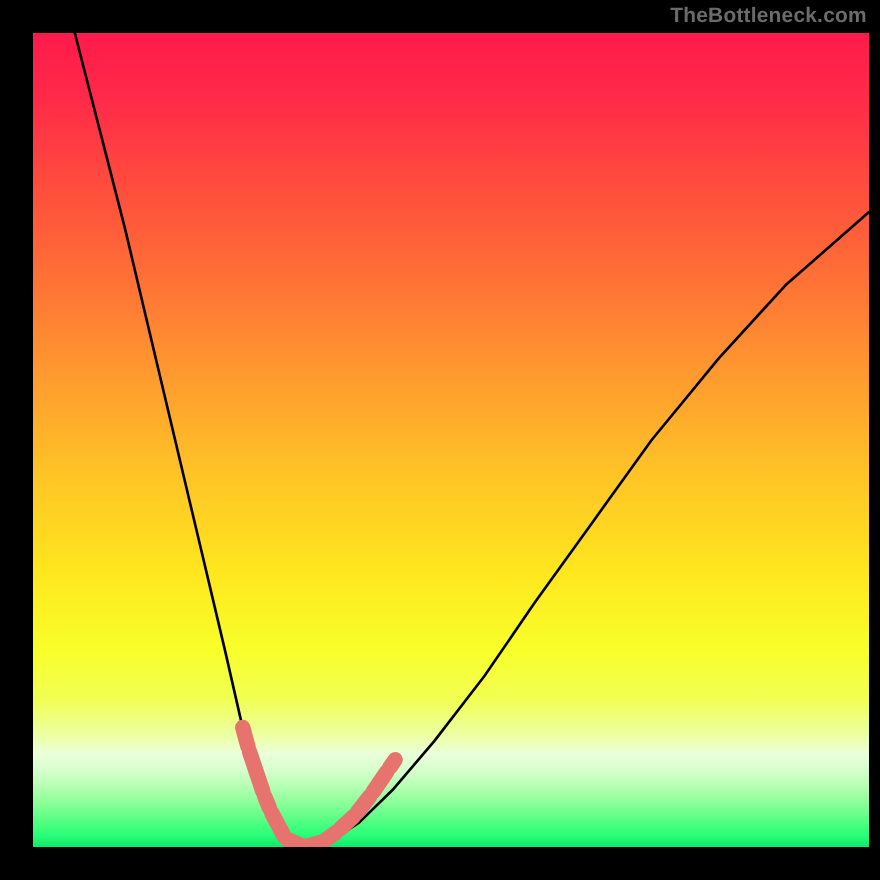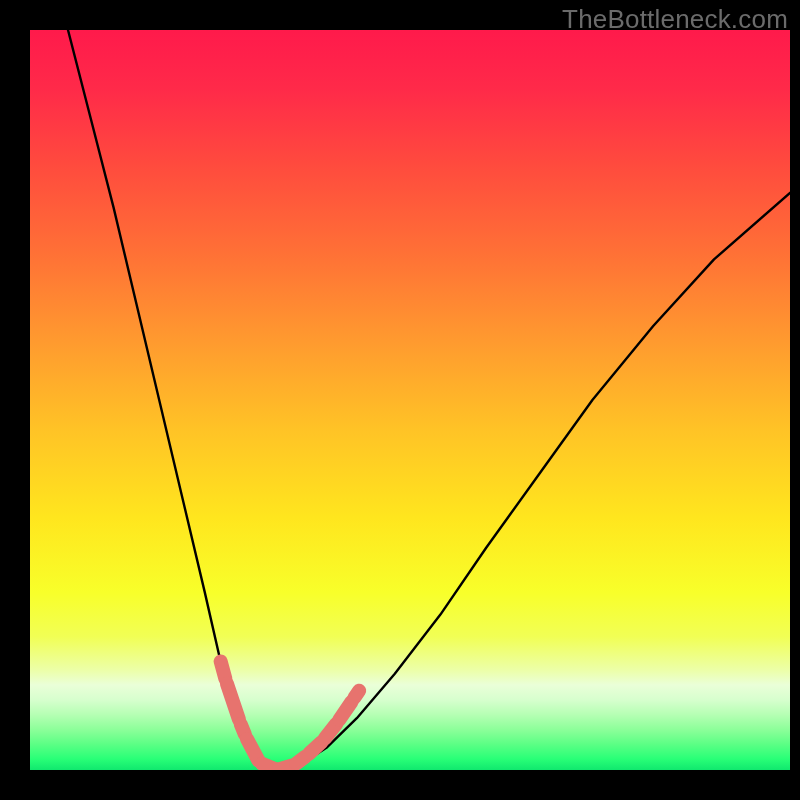--- a/index.html
+++ b/index.html
@@ -9,22 +9,22 @@
     background: #000;
     position: relative;
     overflow: hidden;
     font-family: Arial, Helvetica, sans-serif;
   }
   .watermark {
     position: absolute;
     top: 4px;
     right: 12px;
     color: #6b6b6b;
-    font-size: 26px;
-    font-weight: 400;
+    font-size: 19px;
+    font-weight: 700;
     letter-spacing: 0.2px;
     z-index: 10;
   }
   .plot-area {
     position: absolute;
     left: 30px;
     top: 30px;
     width: 760px;
     height: 740px;
     overflow: hidden;

